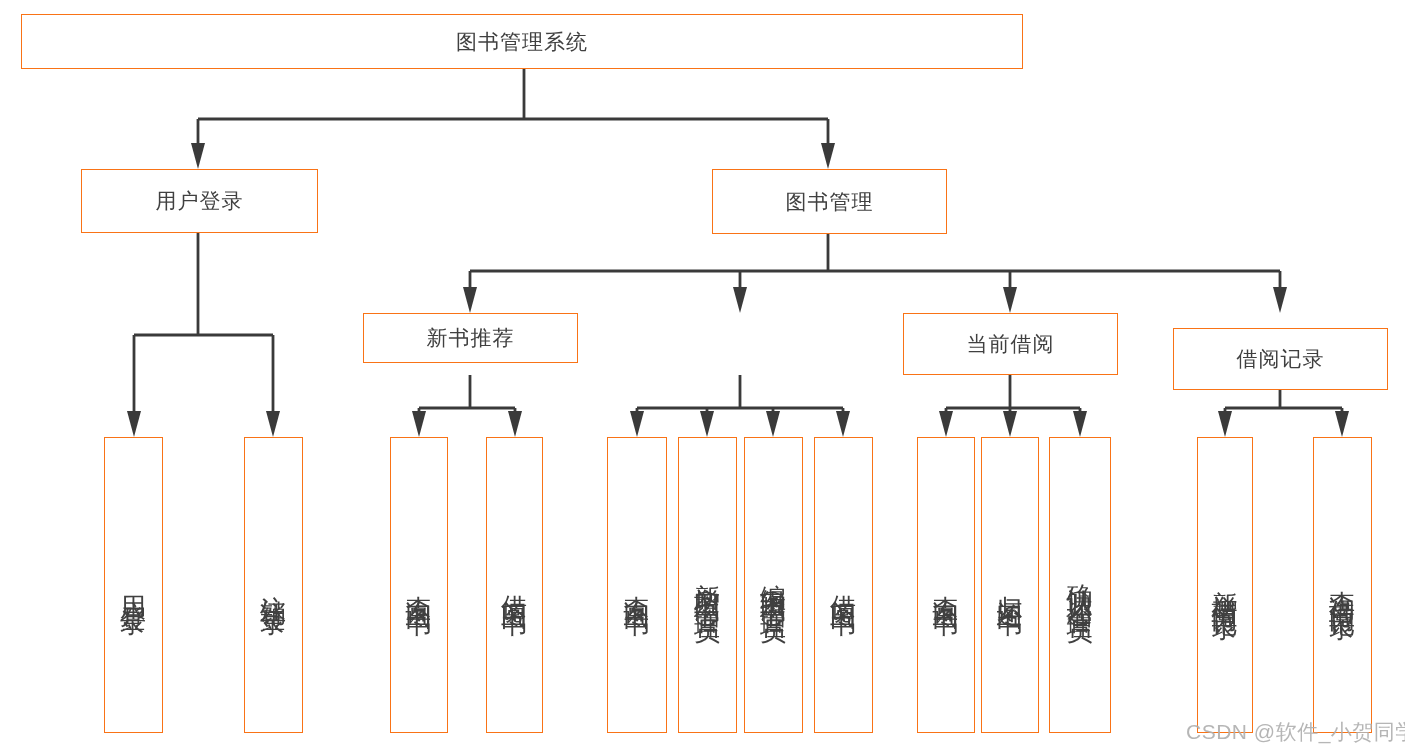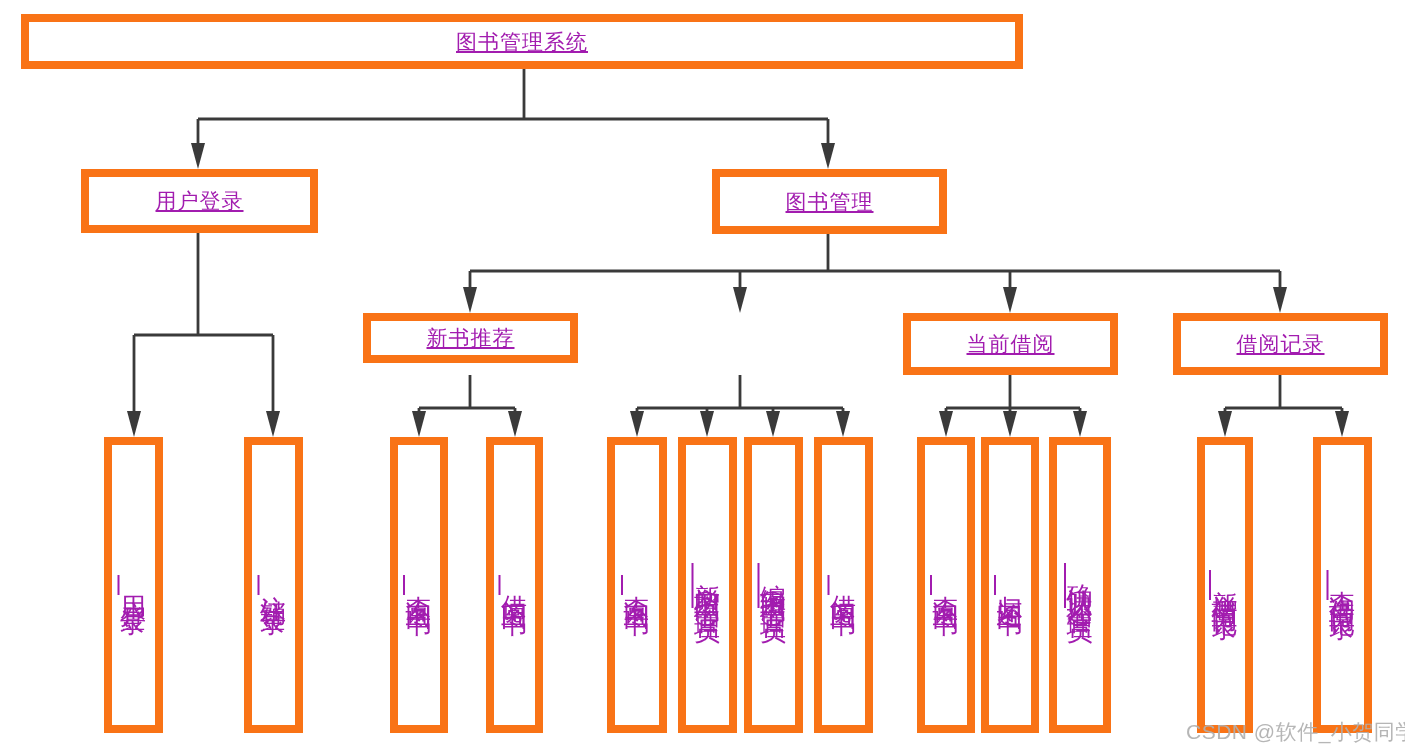--- a/index.html
+++ b/index.html
@@ -7,44 +7,43 @@
     position:relative;
     width:1405px;height:747px;
     background:#ffffff;
     font-family:"Liberation Sans","DejaVu Sans",sans-serif;
     overflow:hidden;
   }
   .wires{position:absolute;left:0;top:0;width:1405px;height:747px;}
   .box{
     position:absolute;
     box-sizing:border-box;
-    border:8px solid #f97316;
+    border:1px solid #f97316;
     background:#ffffff;
     display:flex;
     align-items:center;
     justify-content:center;
-    color:#a21caf;
-    text-decoration:underline;
+    color:#404040;
   }
   .h{font-size:21px;letter-spacing:1px;}
   .v{font-size:26px;}
   .v span{
     writing-mode:vertical-rl;
     text-orientation:mixed;
     letter-spacing:5px;
     line-height:1;
   }
   
   .n-root{left:21px;top:14px;width:1002px;height:55px;}
   .n-login-branch{left:81px;top:169px;width:237px;height:64px;}
   .n-book-mgmt{left:712px;top:169px;width:235px;height:65px;text-align:right;}
   .n-new-book{left:363px;top:313px;width:215px;height:50px;}
   .n-book-borrow{left:633px;top:313px;width:215px;height:62px;}
   .n-current-borrow{left:903px;top:313px;width:215px;height:62px;}
-  .n-borrow-record{left:1173px;top:313px;width:215px;height:62px;}
+  .n-borrow-record{left:1173px;top:328px;width:215px;height:62px;}
   .n-user-login{left:104px;top:437px;width:59px;height:296px;}
   .n-logout{left:244px;top:437px;width:59px;height:296px;}
   .n-nb-query{left:390px;top:437px;width:58px;height:296px;}
   .n-nb-borrow{left:486px;top:437px;width:57px;height:296px;}
   .n-bb-query{left:607px;top:437px;width:60px;height:296px;}
   .n-bb-add{left:678px;top:437px;width:59px;height:296px;}
   .n-bb-edit{left:744px;top:437px;width:59px;height:296px;}
   .n-bb-borrow{left:814px;top:437px;width:59px;height:296px;}
   .n-cb-query{left:917px;top:437px;width:58px;height:296px;}
   .n-cb-return{left:981px;top:437px;width:58px;height:296px;}

